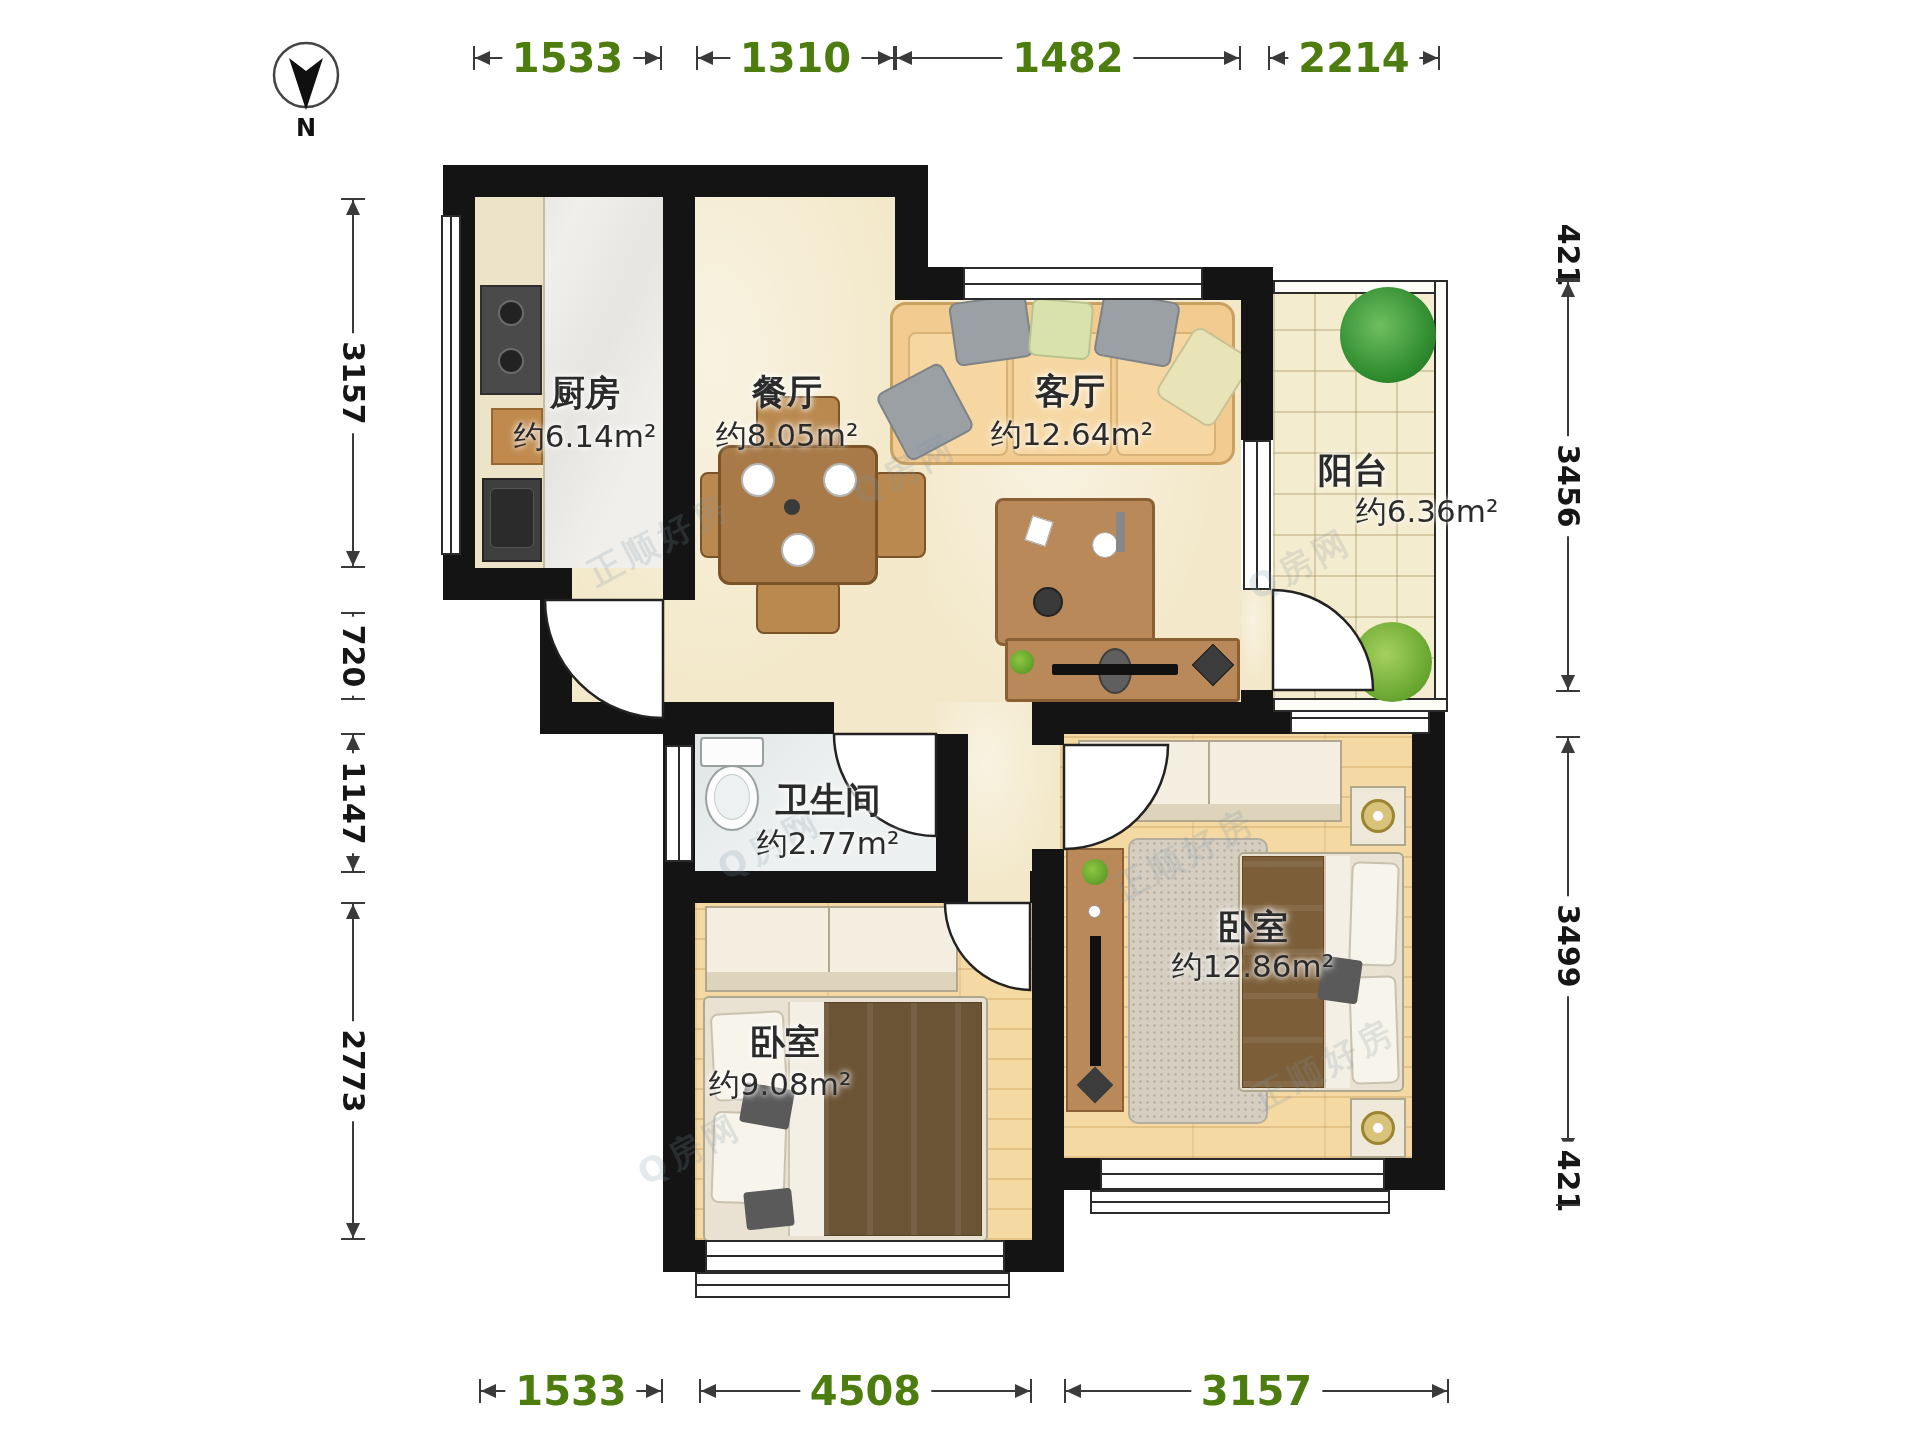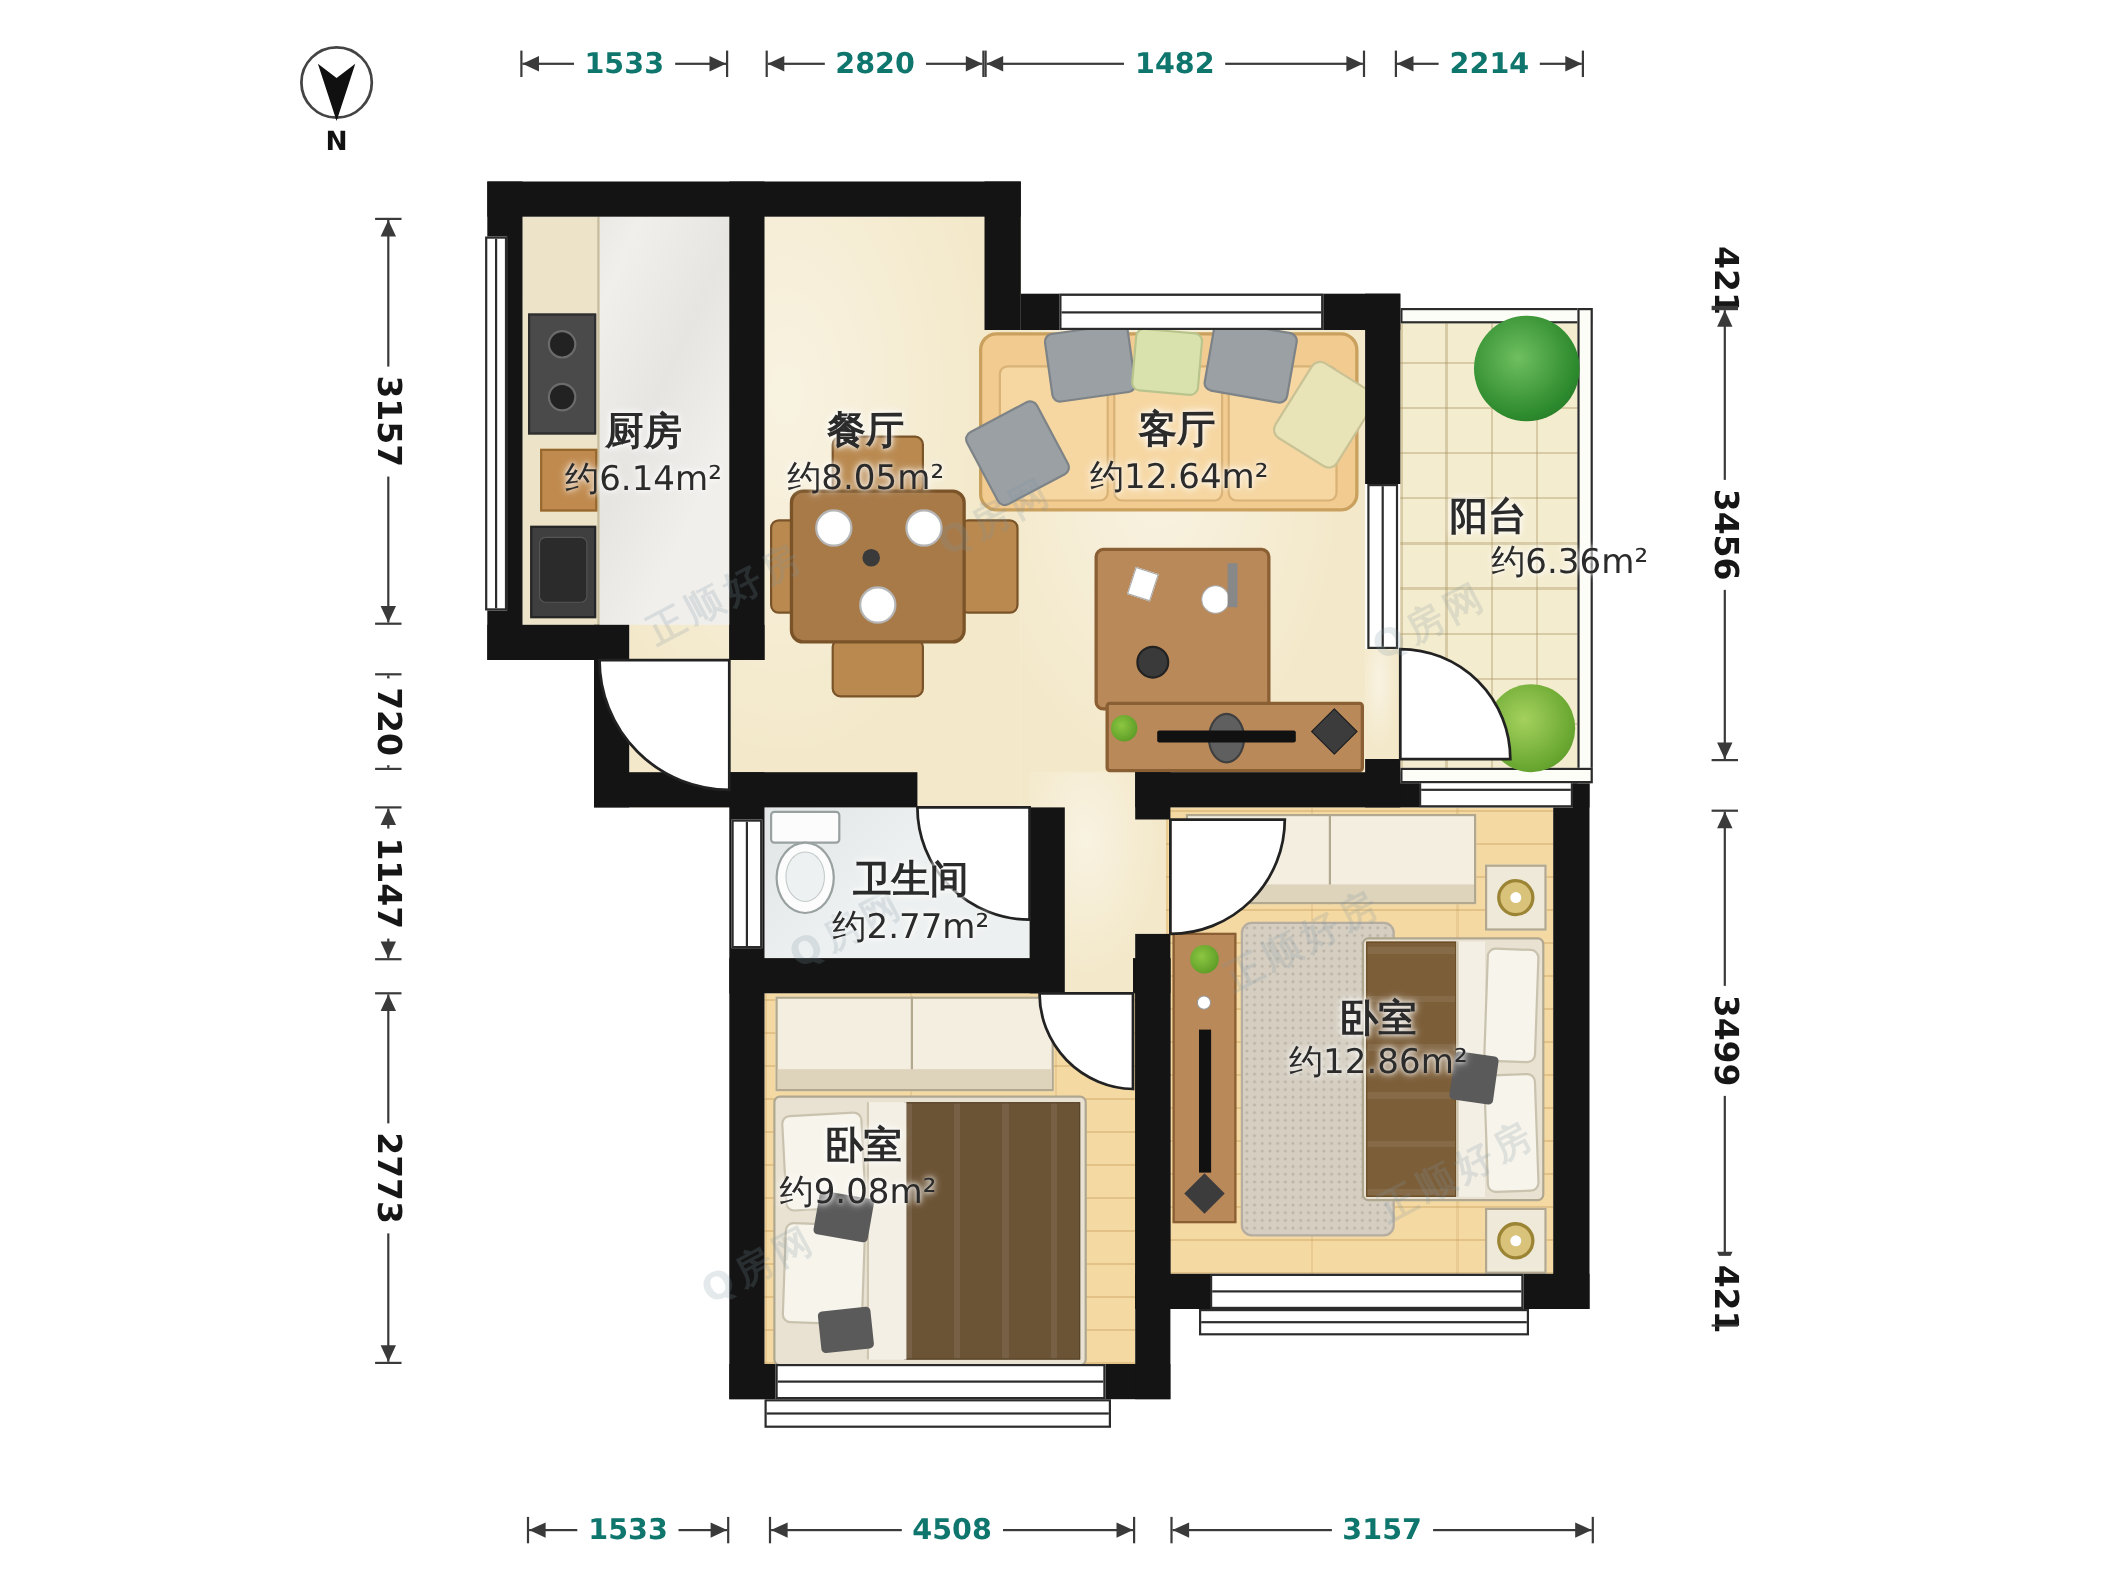--- a/index.html
+++ b/index.html
@@ -33,21 +33,21 @@
 
   
   .hdim{position:absolute;height:24px}
   .hdim::before,.hdim::after{content:'';position:absolute;top:0;width:2px;height:24px;background:#3a3a3a}
   .hdim::before{left:0}.hdim::after{right:0}
   .hdim .ln{position:absolute;left:2px;right:2px;top:11px;height:2px;background:#3a3a3a}
   .hdim .ln::before,.hdim .ln::after{content:'';position:absolute;top:-6px;border-top:7px solid transparent;border-bottom:7px solid transparent}
   .hdim .ln::before{left:0;border-right:15px solid #3a3a3a}
   .hdim .ln::after{right:0;border-left:15px solid #3a3a3a}
   .hdim .lb{position:absolute;left:50%;top:12px;transform:translate(-50%,-50%);background:#fff;
-    padding:1px 10px;font-size:26px;font-weight:600;color:#0f766e;line-height:1;white-space:nowrap}
+    padding:1px 10px;font-size:40px;font-weight:600;color:#4d7c0f;line-height:1;white-space:nowrap}
   .vdim{position:absolute;width:24px}
   .vdim::before,.vdim::after{content:'';position:absolute;left:0;width:24px;height:2px;background:#3a3a3a}
   .vdim::before{top:0}.vdim::after{bottom:0}
   .vdim .ln{position:absolute;top:2px;bottom:2px;left:11px;width:2px;background:#3a3a3a}
   .vdim .ln::before,.vdim .ln::after{content:'';position:absolute;left:-6px;border-left:7px solid transparent;border-right:7px solid transparent}
   .vdim .ln::before{top:0;border-bottom:15px solid #3a3a3a}
   .vdim .ln::after{bottom:0;border-top:15px solid #3a3a3a}
   .vdim .lb{position:absolute;left:50%;top:50%;transform:translate(-50%,-50%) rotate(90deg);background:#fff;
     padding:1px 8px;font-size:30px;font-weight:600;color:#161616;line-height:1;white-space:nowrap}
 
@@ -218,21 +218,21 @@
   <div class="rarea" style="left:780px;top:1084px">约9.08m²</div>
   <div class="rname" style="left:1253px;top:927px">卧室</div>
   <div class="rarea" style="left:1253px;top:966px">约12.86m²</div>
 
   <div class="hdim" style="left:473px;top:46px;width:189px">
       <i class="ln"></i>
       <b class="lb">1533</b>
     </div>
   <div class="hdim" style="left:696px;top:46px;width:199px">
       <i class="ln"></i>
-      <b class="lb">2820</b>
+      <b class="lb">1310</b>
     </div>
   <div class="hdim" style="left:895px;top:46px;width:346px">
       <i class="ln"></i>
       <b class="lb">1482</b>
     </div>
   <div class="hdim" style="left:1268px;top:46px;width:172px">
       <i class="ln"></i>
       <b class="lb">2214</b>
     </div>
 

